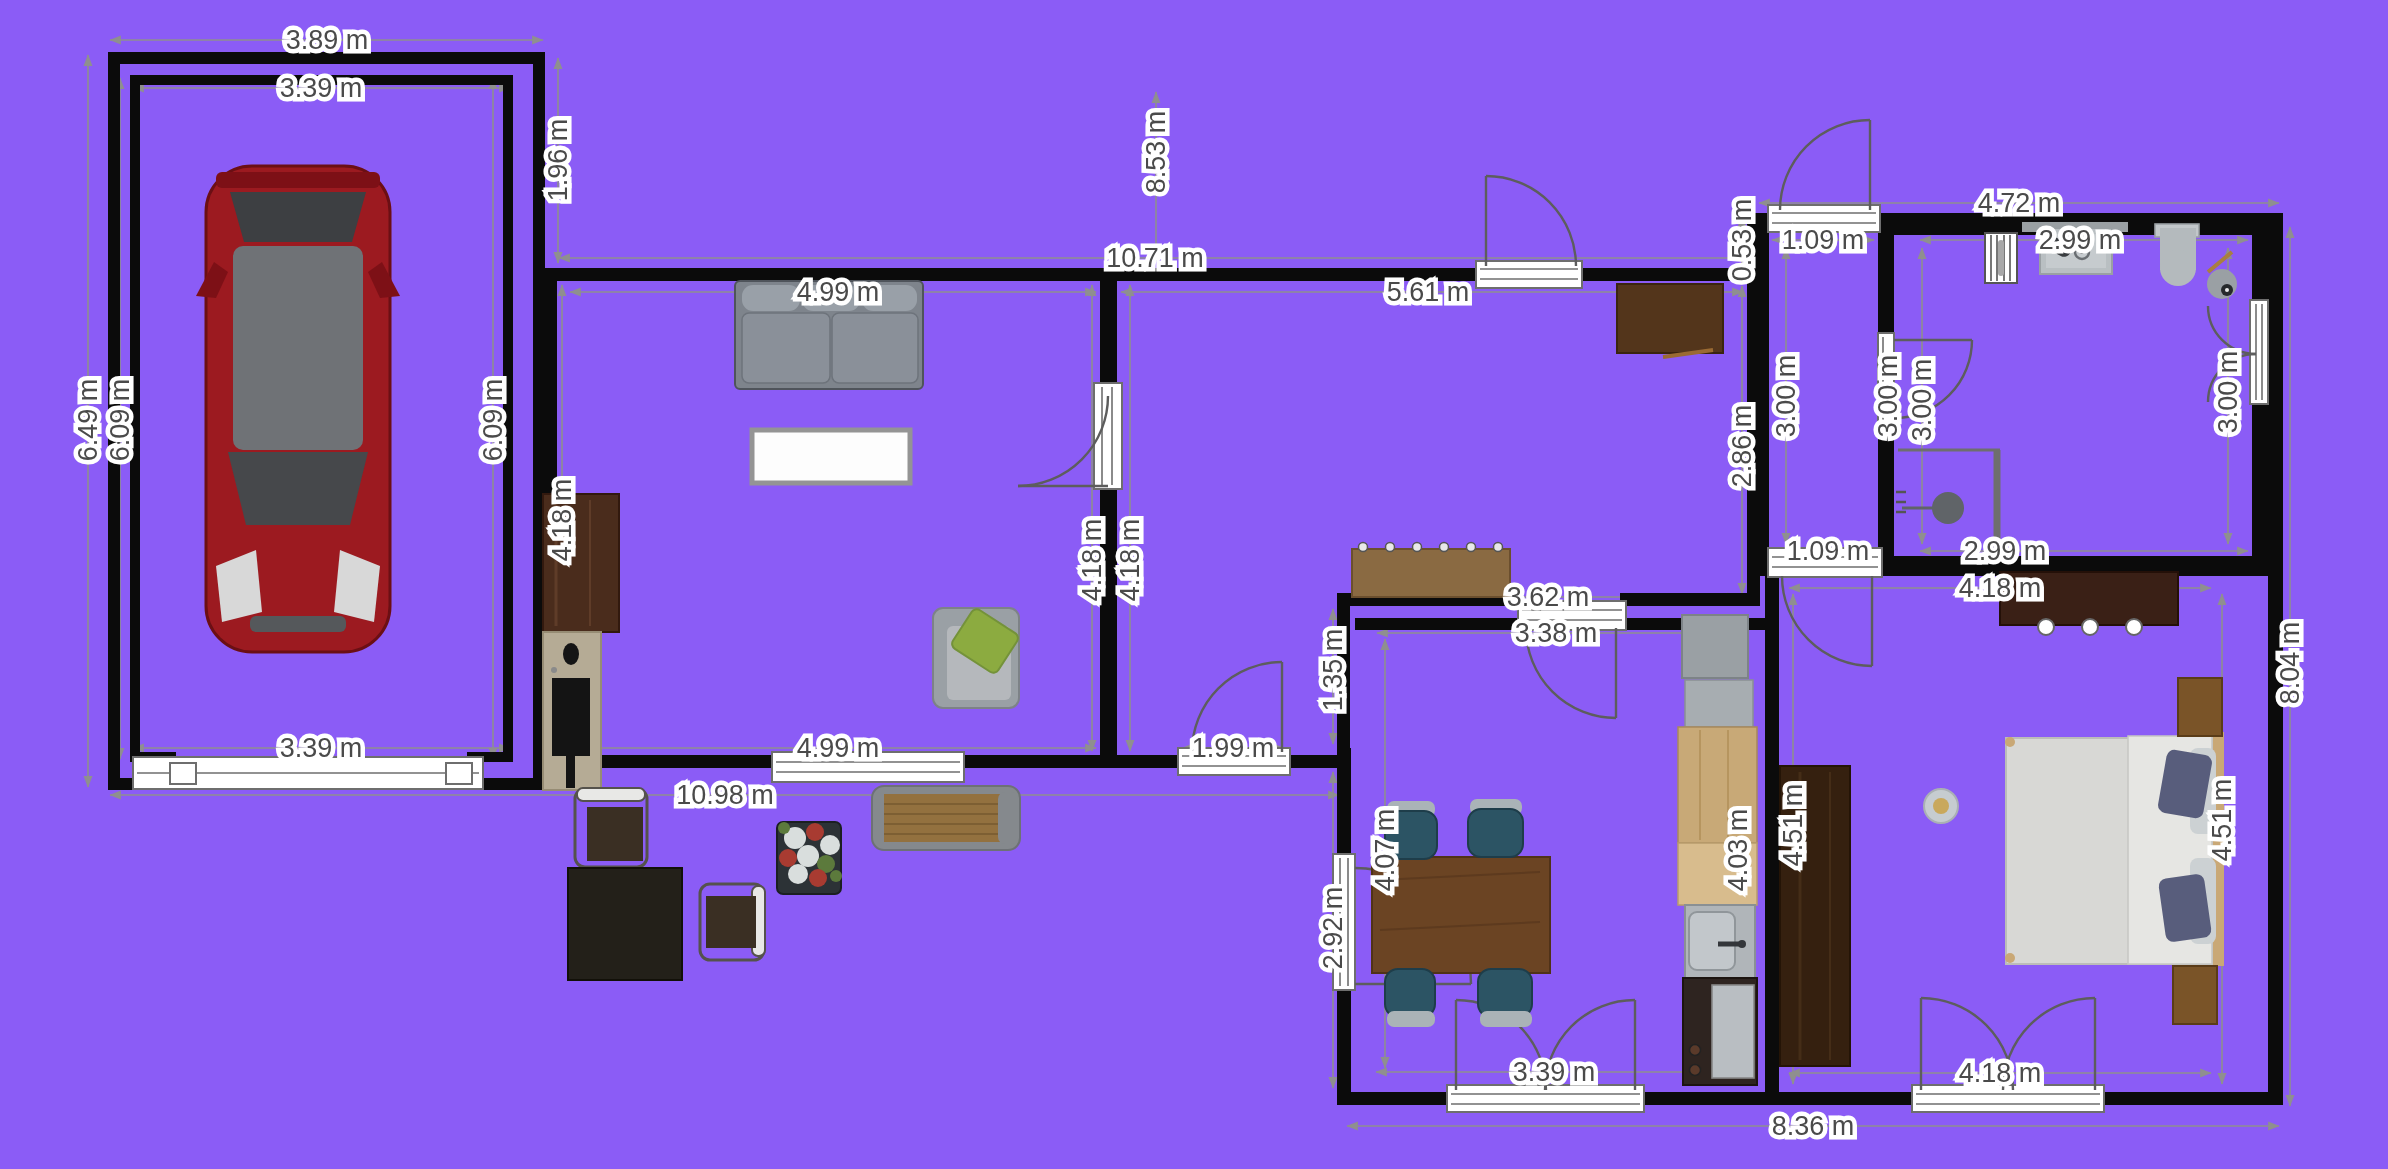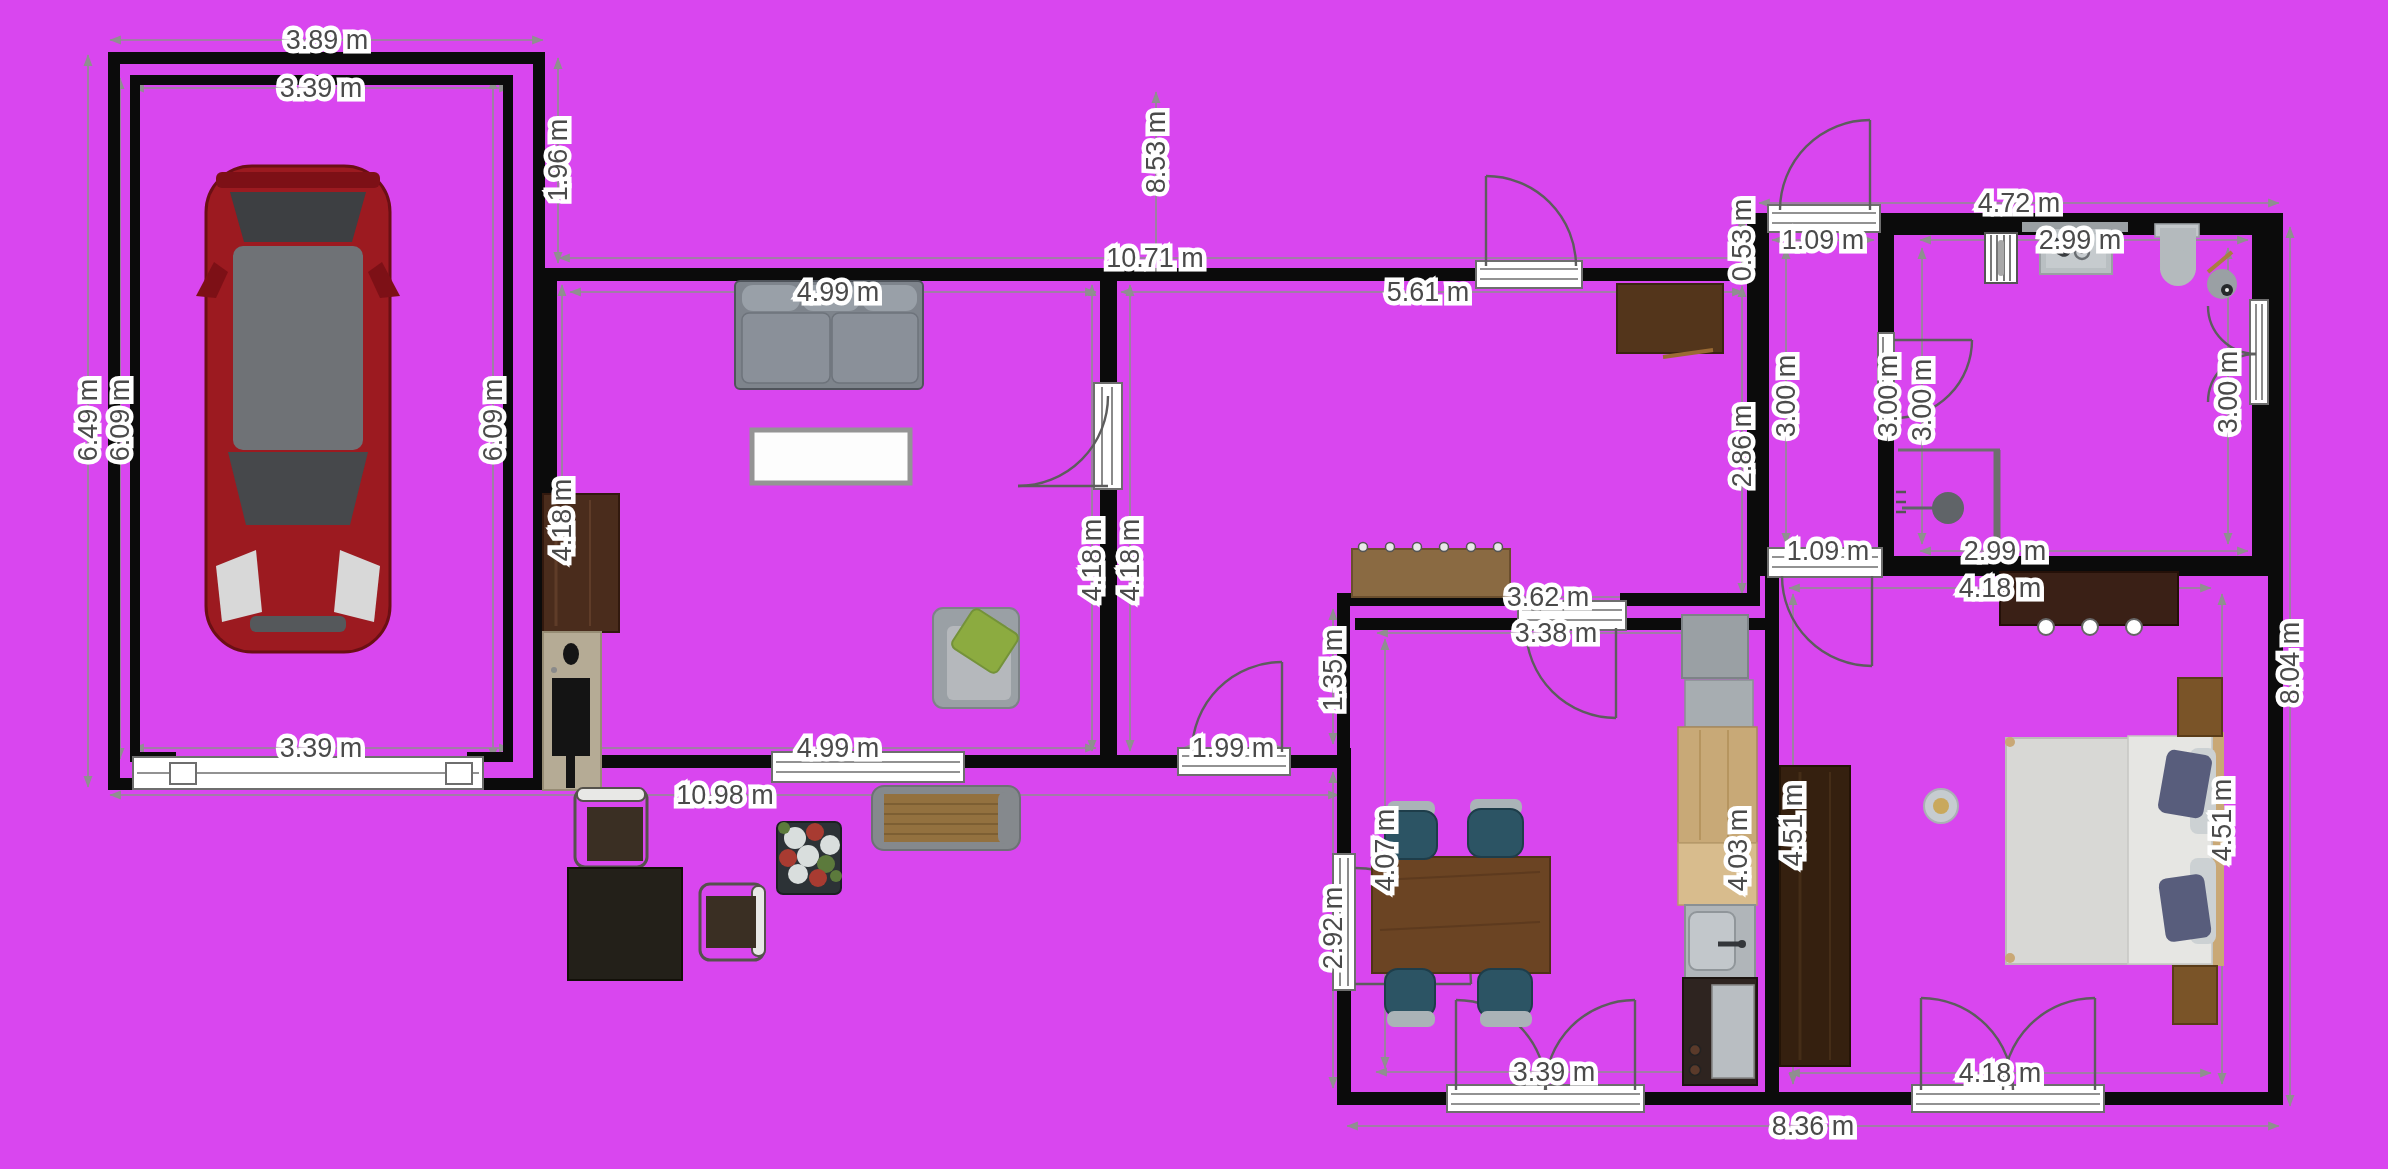--- a/index.html
+++ b/index.html
@@ -1,16 +1,16 @@
 <!DOCTYPE html>
 <html><head>
 <meta charset="utf-8">
 <style>
   html,body{margin:0;padding:0;background:#ffffff;}
-  .stage{position:relative;width:2388px;height:1169px;background:#d946ef;overflow:hidden;text-align:center;}
+  .stage{position:relative;width:2388px;height:1169px;background:#8b5cf6;overflow:hidden;text-align:center;}
   svg{display:block;}
   .wall{fill:#0b0b0b;}
   .dim{stroke:#8f8f8f;stroke-width:1.6;}
   .dimtext{font:27px "Liberation Sans", sans-serif;fill:#4a4a4a;stroke:#ffffff;stroke-width:9px;paint-order:stroke;text-anchor:middle;dominant-baseline:central;}
   .frame{fill:#ffffff;stroke:#6e6e6e;stroke-width:2;}
   .frameline{stroke:#6e6e6e;stroke-width:1.6;fill:none;}
   .arc{stroke:#5d5d5d;stroke-width:2.4;fill:none;}
   .leaf{stroke:#5d5d5d;stroke-width:2.4;}
 </style>
 </head>

